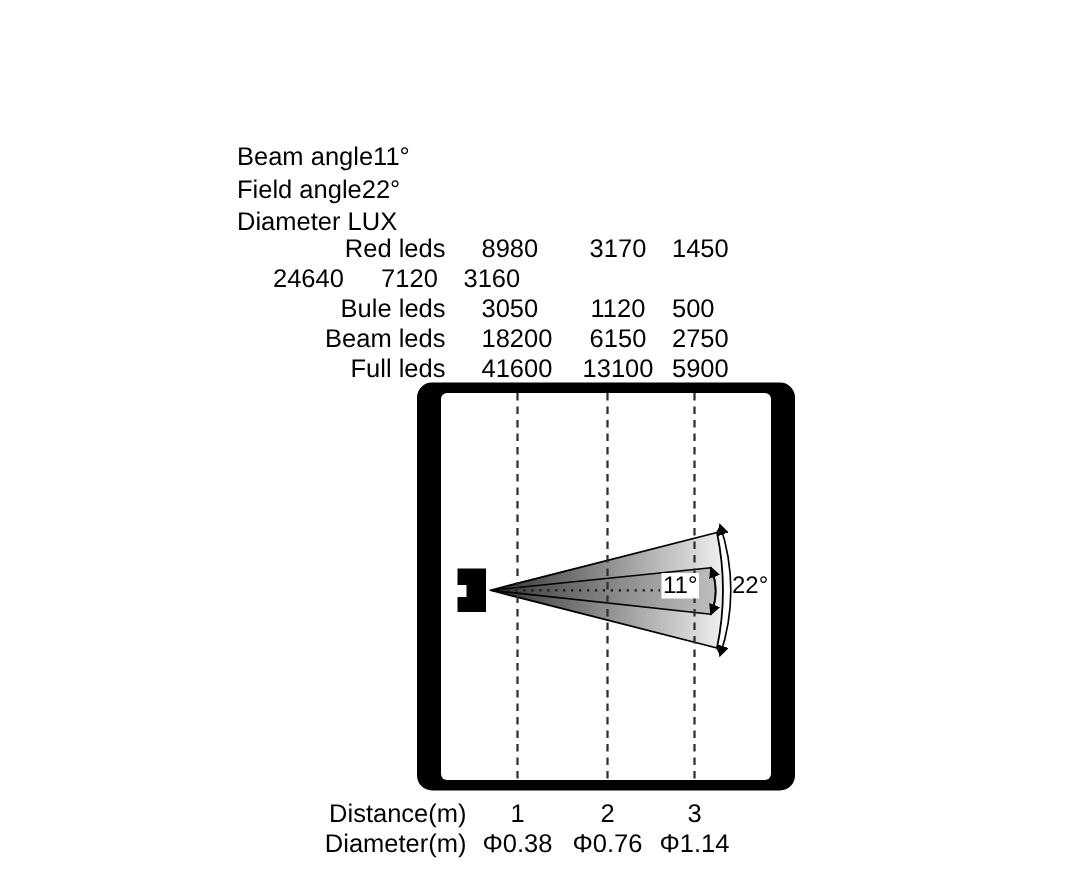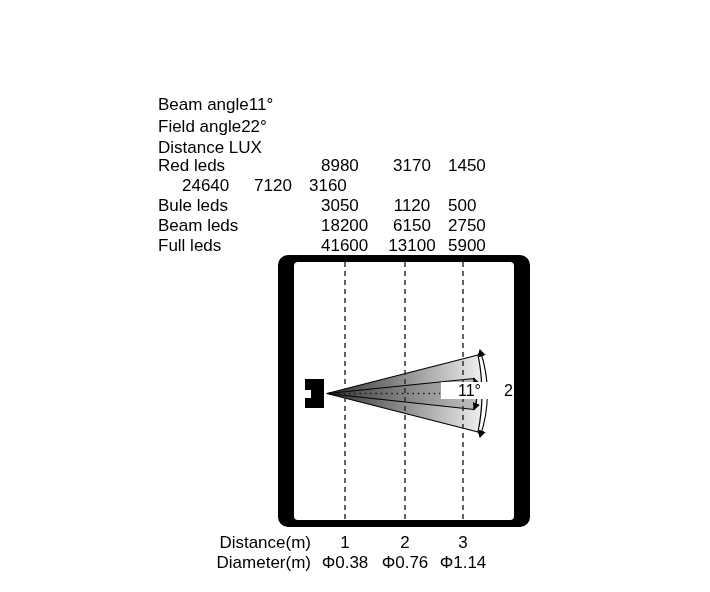--- a/index.html
+++ b/index.html
@@ -11,50 +11,50 @@
     color:#000;
     overflow:hidden;
     margin-top:35px;
   }
   .abs{position:absolute;}
   
   #spec-header{left:158px;top:59px;font-size:17px;line-height:21.5px;white-space:nowrap;}
   
   #lux-table{left:158px;top:121px;font-size:17px;line-height:20px;}
   .lux-row{display:flex;height:20px;white-space:nowrap;}
-  .lux-label{width:139px;text-align:left;}
+  .lux-label{width:139px;text-align:right;}
   .lux-v1{margin-left:24px;width:55px;text-align:left;}
   .lux-v2{width:72px;text-align:center;}
   .lux-v3{width:60px;text-align:left;}
   
   #diagram-svg{left:0;top:0;}
   
   .angle-label{
     font-size:16px;line-height:17px;background:#ffffff;
-    padding:0 17px;white-space:nowrap;text-align:right;
+    padding:0 1px;white-space:nowrap;text-align:right;
   }
   #beam-angle-label{left:441px;top:347px;}
   #field-angle-label{left:487px;top:347px;background:transparent;}
   
   #footer-rows{left:180px;top:498px;font-size:17px;line-height:20px;}
   .foot-row{display:flex;height:20px;white-space:nowrap;}
   .foot-label{width:131px;text-align:right;}
   .fc1{margin-left:5px;width:58px;text-align:center;}
   .fc2{margin-left:2px;width:58px;text-align:center;}
   .fc3{width:58px;text-align:center;}
 </style>
 </head>
 <body>
 
 <div id="page">
 
   <div class="abs" id="spec-header">
     <div>Beam angle11°</div>
     <div>Field angle22°</div>
-    <div>Distance LUX</div>
+    <div>Diameter LUX</div>
   </div>
 
   <div class="abs" id="lux-table">
     <div class="lux-row">
       <span class="lux-label">Red leds</span>
       <span class="lux-v1">8980</span>
       <span class="lux-v2">3170</span>
       <span class="lux-v3">1450</span>
     </div>
     <div class="lux-row">

